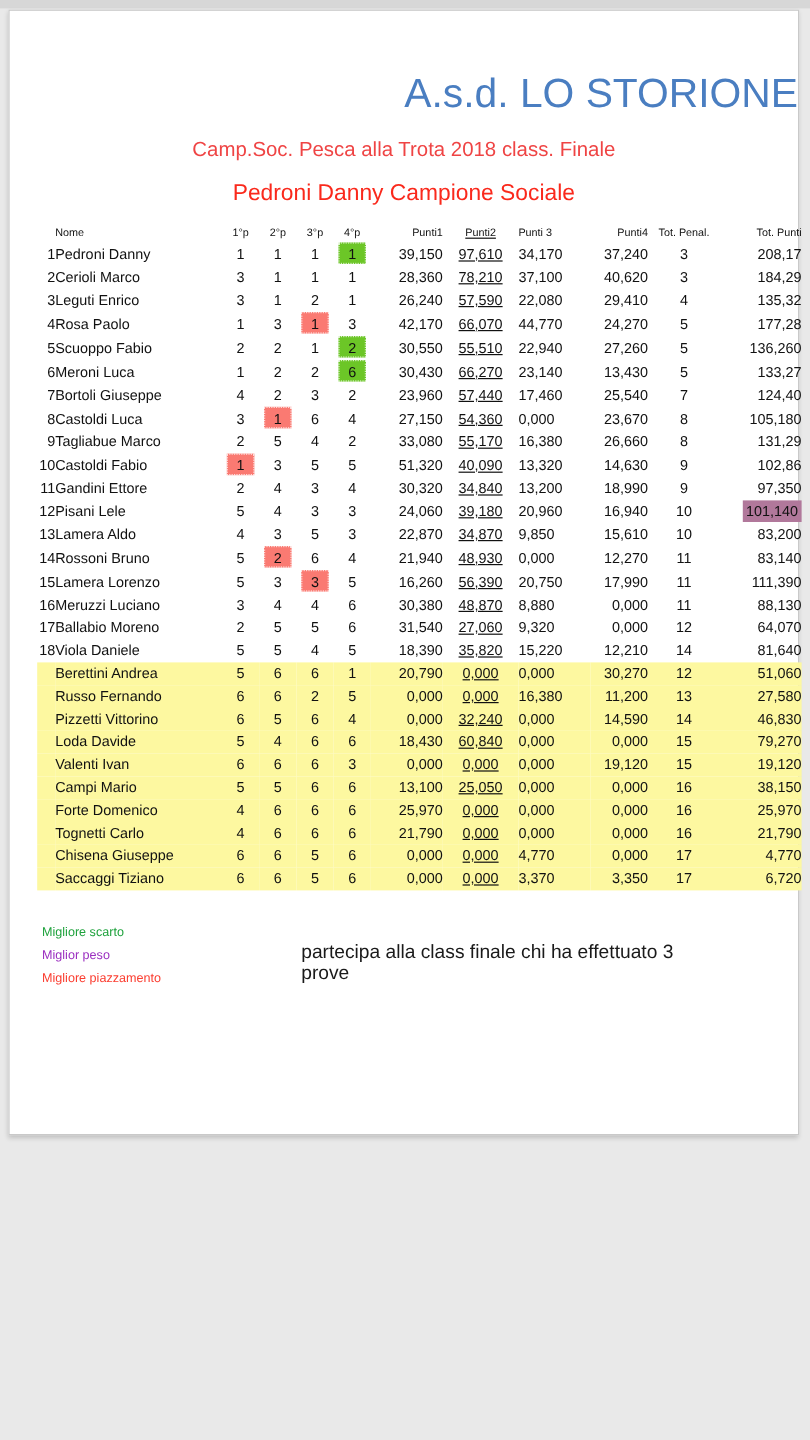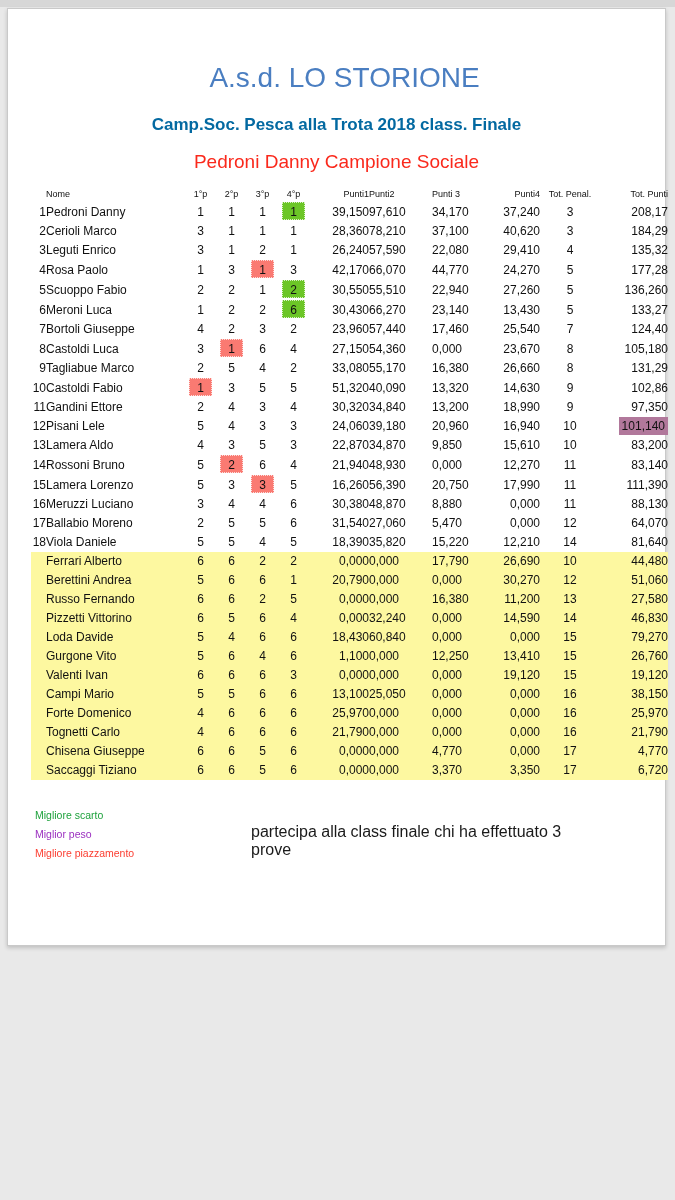--- a/index.html
+++ b/index.html
@@ -10,27 +10,27 @@
     position:relative;
     overflow:hidden;
   }
   .top-strip{position:absolute;left:0;top:0;width:675px;height:7px;background:#d7d7d7;}
   .page{
     position:absolute;left:7px;top:8px;width:659px;height:938px;
     background:#ffffff;border:1px solid #c9c9c9;box-sizing:border-box;
     box-shadow:0 2px 4px rgba(0,0,0,.18);
   }
   .title{
-    margin:50px 0 0 16px;text-align:center;
-    font-size:28px;font-weight:normal;line-height:38px;
+    margin:50px 0 0 16px;text-align:right;
+    font-size:34px;font-weight:normal;line-height:38px;
     color:var(--title-blue);
   }
   .subtitle{
     margin-top:16px;text-align:center;
-    font-size:17px;color:#0369a1;line-height:24px;font-weight:bold;
+    font-size:17px;color:#ef4444;line-height:24px;
   }
   .champion{
     margin-top:14px;text-align:center;
     font-size:19px;color:var(--champion-red);line-height:22px;
   }
   table.rank{
     margin:14px 0 0 23px;border-collapse:collapse;table-layout:fixed;width:614px;
   }
   table.rank th{
     font-size:9px;font-weight:normal;color:#111;height:15px;line-height:15px;
@@ -39,21 +39,21 @@
   table.rank td{
     font-size:12px;color:#111;height:19px;line-height:19px;padding:0;
     white-space:nowrap;overflow:visible;
   }
   .c-rank{width:15px;text-align:right;}
   td.c-rank{font-size:9px;padding-right:1px;}
   .c-name{width:139px;text-align:left;padding-left:2px;}
   td.c-name{font-size:13.2px;}
   .c-p{width:31px;text-align:center;}
   .c-punti1{width:60px;text-align:right;}
-  .c-punti2{width:63px;text-align:left;}
+  .c-punti2{width:63px;text-align:center;text-decoration:underline;}
   .c-punti3{width:60px;text-align:left;}
   .c-punti4{width:48px;text-align:right;}
   .c-penal{width:60px;text-align:center;}
   .c-tot{width:68px;text-align:right;}
   tr.yellow td{background:var(--row-yellow);}
   .hl-box{
     display:inline-block;min-width:23px;height:18px;line-height:18px;
     text-align:center;border:1px dotted rgba(255,255,255,.75);box-sizing:border-box;
   }
   .hl-tot{
@@ -323,55 +323,41 @@
         </tr>
         <tr>
           <td class="c-rank">17</td>
           <td class="c-name">Ballabio Moreno</td>
           <td class="c-p">2</td>
           <td class="c-p">5</td>
           <td class="c-p">5</td>
           <td class="c-p">6</td>
           <td class="c-punti1">31,540</td>
           <td class="c-punti2">27,060</td>
-          <td class="c-punti3">5,470</td>
+          <td class="c-punti3">9,320</td>
           <td class="c-punti4">0,000</td>
           <td class="c-penal">12</td>
           <td class="c-tot">64,070</td>
         </tr>
         <tr>
           <td class="c-rank">18</td>
           <td class="c-name">Viola Daniele</td>
           <td class="c-p">5</td>
           <td class="c-p">5</td>
           <td class="c-p">4</td>
           <td class="c-p">5</td>
           <td class="c-punti1">18,390</td>
           <td class="c-punti2">35,820</td>
           <td class="c-punti3">15,220</td>
           <td class="c-punti4">12,210</td>
           <td class="c-penal">14</td>
           <td class="c-tot">81,640</td>
         </tr>
         <tr class="yellow">
           <td class="c-rank"></td>
-          <td class="c-name">Ferrari Alberto</td>
-          <td class="c-p">6</td>
-          <td class="c-p">6</td>
-          <td class="c-p">2</td>
-          <td class="c-p">2</td>
-          <td class="c-punti1">0,000</td>
-          <td class="c-punti2">0,000</td>
-          <td class="c-punti3">17,790</td>
-          <td class="c-punti4">26,690</td>
-          <td class="c-penal">10</td>
-          <td class="c-tot">44,480</td>
-        </tr>
-        <tr class="yellow">
-          <td class="c-rank"></td>
           <td class="c-name">Berettini Andrea</td>
           <td class="c-p">5</td>
           <td class="c-p">6</td>
           <td class="c-p">6</td>
           <td class="c-p">1</td>
           <td class="c-punti1">20,790</td>
           <td class="c-punti2">0,000</td>
           <td class="c-punti3">0,000</td>
           <td class="c-punti4">30,270</td>
           <td class="c-penal">12</td>
@@ -411,34 +397,20 @@
           <td class="c-p">5</td>
           <td class="c-p">4</td>
           <td class="c-p">6</td>
           <td class="c-p">6</td>
           <td class="c-punti1">18,430</td>
           <td class="c-punti2">60,840</td>
           <td class="c-punti3">0,000</td>
           <td class="c-punti4">0,000</td>
           <td class="c-penal">15</td>
           <td class="c-tot">79,270</td>
-        </tr>
-        <tr class="yellow">
-          <td class="c-rank"></td>
-          <td class="c-name">Gurgone Vito</td>
-          <td class="c-p">5</td>
-          <td class="c-p">6</td>
-          <td class="c-p">4</td>
-          <td class="c-p">6</td>
-          <td class="c-punti1">1,100</td>
-          <td class="c-punti2">0,000</td>
-          <td class="c-punti3">12,250</td>
-          <td class="c-punti4">13,410</td>
-          <td class="c-penal">15</td>
-          <td class="c-tot">26,760</td>
         </tr>
         <tr class="yellow">
           <td class="c-rank"></td>
           <td class="c-name">Valenti Ivan</td>
           <td class="c-p">6</td>
           <td class="c-p">6</td>
           <td class="c-p">6</td>
           <td class="c-p">3</td>
           <td class="c-punti1">0,000</td>
           <td class="c-punti2">0,000</td>

